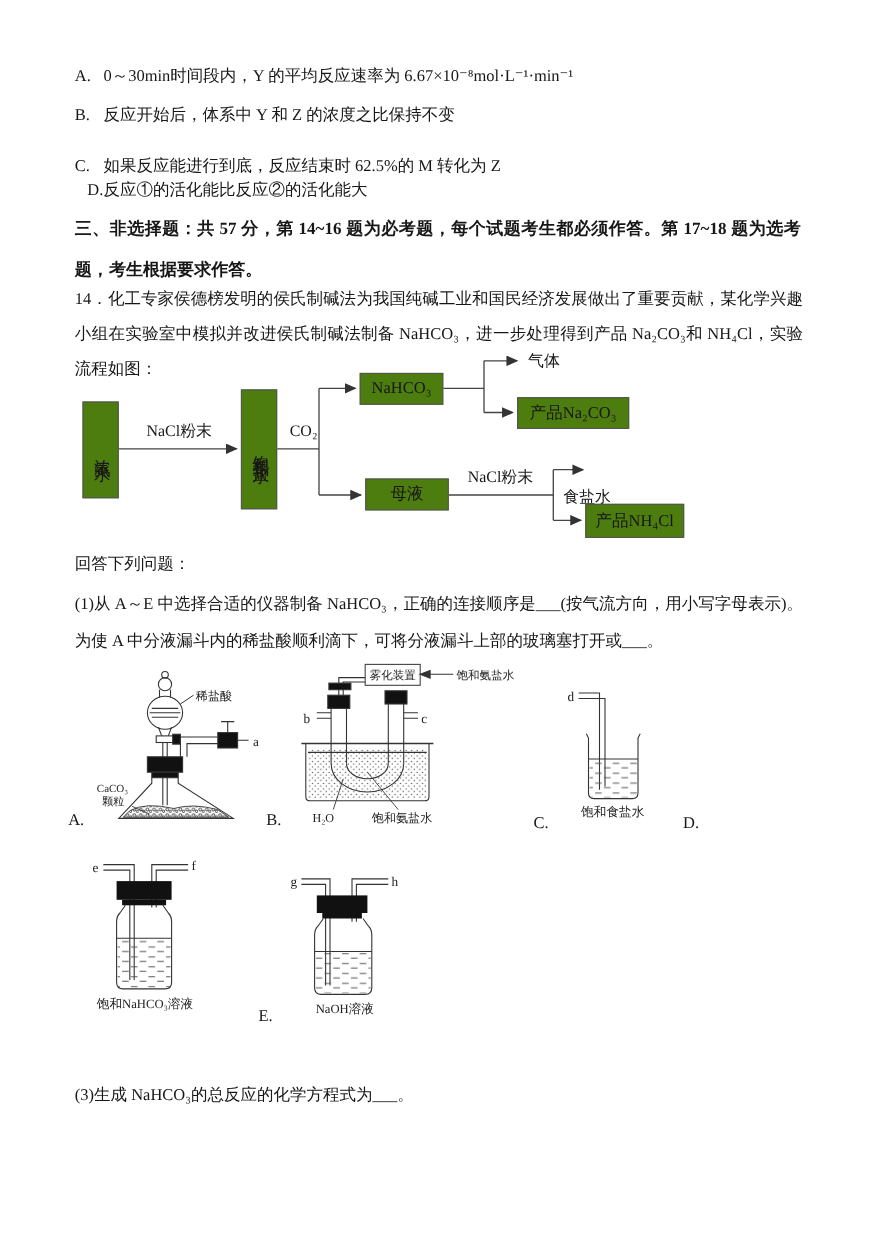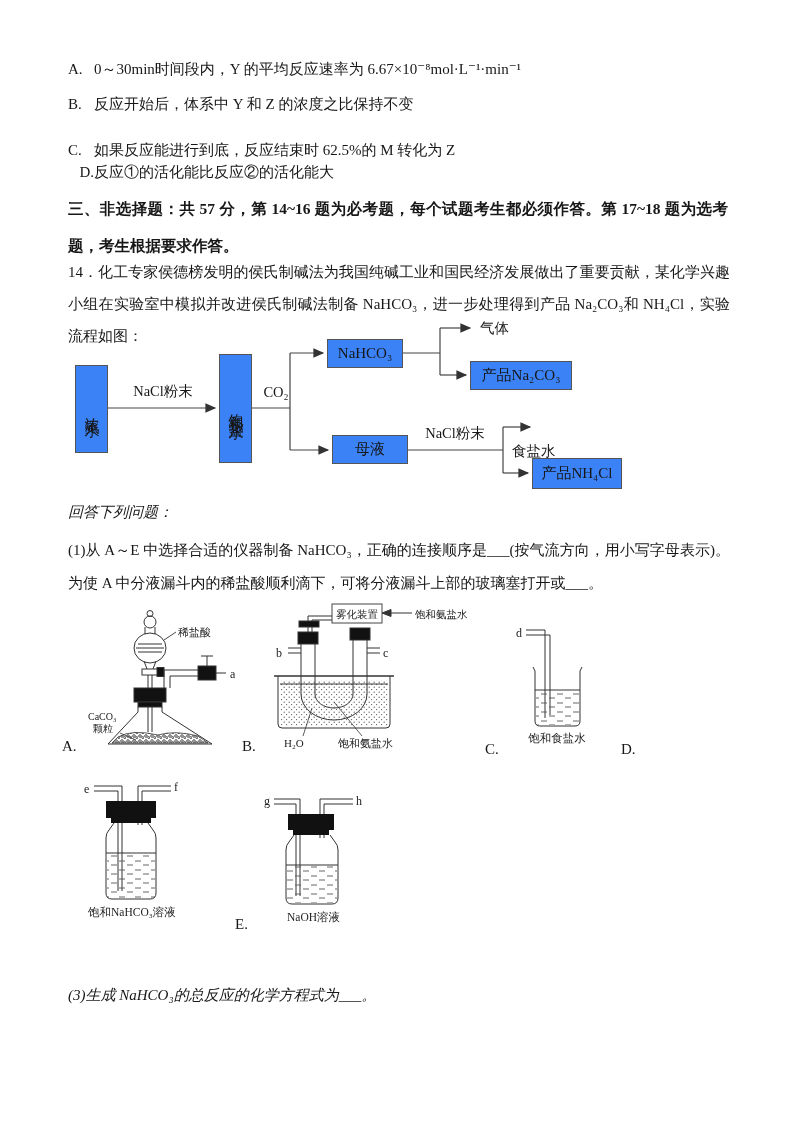--- a/index.html
+++ b/index.html
@@ -1,26 +1,26 @@
 <!DOCTYPE html>
 <html><head>
 <meta charset="utf-8">
 <style>
   html,body{margin:0;padding:0;background:#e8e8e8;}
   .page{position:relative;width:794px;height:1123px;background:#ffffff;margin:0 auto;
         font-family:"Liberation Serif","DejaVu Serif",serif;color:#171717;overflow:hidden;padding-left:42px;}
-  .t{position:absolute;font-size:15px;white-space:nowrap;font-style:italic;}
+  .t{position:absolute;font-size:15px;white-space:nowrap;}
   .par{position:absolute;font-size:15px;line-height:32px;text-align:justify;white-space:normal;}
   .bold{font-weight:bold;}
   .opt{position:absolute;font-size:15px;white-space:nowrap;}
   .opt .lab{display:inline-block;min-width:26px;}
   
   .flow{position:absolute;left:60px;top:312px;width:620px;height:195px;}
   .fbox{position:absolute;border:1px solid #555;display:flex;align-items:center;justify-content:center;
-        font-size:15px;background:#3b82f6;box-sizing:border-box;}
+        font-size:15px;background:#4d7c0f;box-sizing:border-box;}
   .vbox{writing-mode:vertical-rl;text-orientation:upright;letter-spacing:3px;}
   .flab{position:absolute;font-size:14.5px;text-align:center;white-space:nowrap;}
   .flow svg{position:absolute;left:0;top:0;}
   
   .fig{position:absolute;}
   .letter{position:absolute;font-size:15px;}
   svg text{font-family:"Liberation Serif","DejaVu Serif",serif;fill:#222;}
 </style>
 </head>
 <body>

